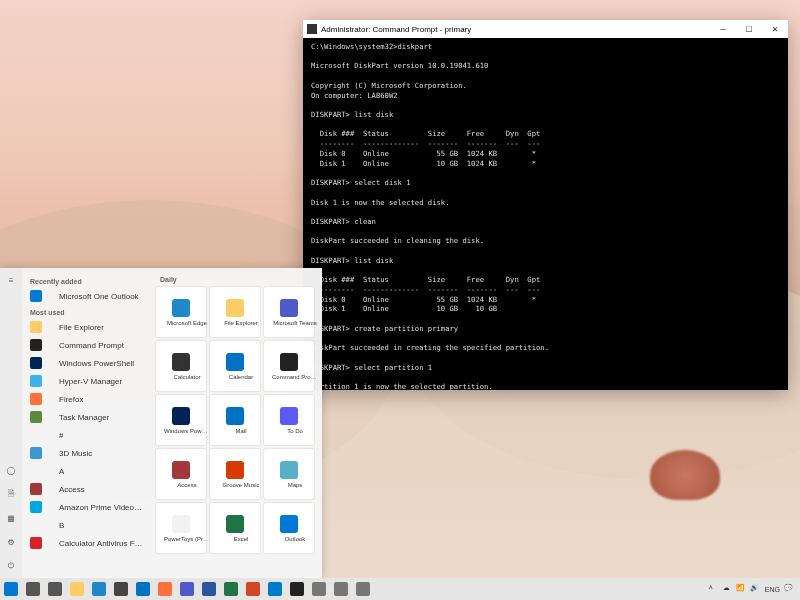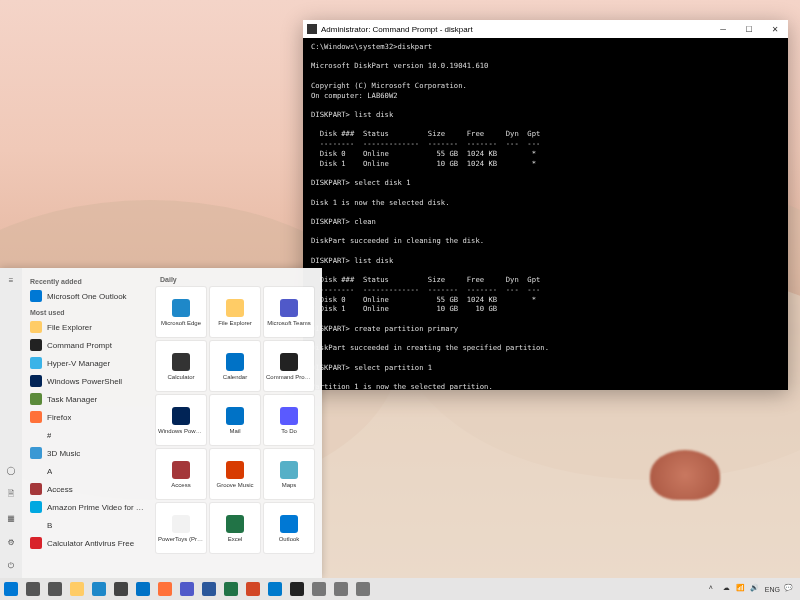--- a/index.html
+++ b/index.html
@@ -47,36 +47,36 @@
 .cmd-body { flex:1; padding:4px 8px; font-family:Consolas,monospace; font-size:7.2px; line-height:1.35; white-space:pre; color:#ddd; overflow:hidden;}
 
 
 .taskbar { position:absolute; left:0; bottom:0; width:800px; height:22px; background:rgba(230,230,230,.95); display:flex; align-items:center; }
 .taskbar .tb { width:22px; height:22px; display:flex; align-items:center; justify-content:center; }
 .taskbar .tb .dot { width:14px; height:14px; border-radius:2px; }
 .taskbar .spacer { flex:1; }
 .tray { display:flex; align-items:center; gap:4px; font-size:7px; color:#333; padding-right:6px;}
 .tray .ti { width:10px; height:10px; }
 
-.lbl{overflow:hidden;text-overflow:ellipsis;white-space:nowrap;}
+.lbl{overflow:hidden;text-overflow:ellipsis;white-space:nowrap;margin-left:12px;}
 </style>
 </head>
 <body>
 
 <div class="desktop">
   <div class="hill3"></div>
     <div class="hill1"></div>
     <div class="hill2"></div>
   <div class="bush2"></div>
     <div class="bush"></div>
 
   <div class="cmd">
     <div class="cmd-title">
       <div class="tic"></div>
-      <div class="tt">Administrator: Command Prompt - diskpart</div>
+      <div class="tt">Administrator: Command Prompt - primary</div>
       <div class="wb">─</div>
       <div class="wb">☐</div>
       <div class="wb close">✕</div>
     </div>
     <div class="cmd-body" id="cmd-body">C:\Windows\system32&gt;diskpart
 
 Microsoft DiskPart version 10.0.19041.610
 
 Copyright (C) Microsoft Corporation.
 On computer: LAB60W2
@@ -140,34 +140,34 @@
       <div id="sm-mostused">
           <div class="sm-item">
             <div class="ic" style="background: rgb(255, 204, 102);"></div>
             <div class="lbl">File Explorer</div>
           </div>
           <div class="sm-item">
             <div class="ic" style="background: rgb(34, 34, 34);"></div>
             <div class="lbl">Command Prompt</div>
           </div>
           <div class="sm-item">
+            <div class="ic" style="background: rgb(1, 36, 86);"></div>
+            <div class="lbl">Windows PowerShell</div>
+          </div>
+          <div class="sm-item">
             <div class="ic" style="background: rgb(58, 179, 232);"></div>
             <div class="lbl">Hyper-V Manager</div>
           </div>
           <div class="sm-item">
-            <div class="ic" style="background: rgb(1, 36, 86);"></div>
-            <div class="lbl">Windows PowerShell</div>
+            <div class="ic" style="background: rgb(255, 113, 57);"></div>
+            <div class="lbl">Firefox</div>
           </div>
           <div class="sm-item">
             <div class="ic" style="background: rgb(91, 138, 58);"></div>
             <div class="lbl">Task Manager</div>
-          </div>
-          <div class="sm-item">
-            <div class="ic" style="background: rgb(255, 113, 57);"></div>
-            <div class="lbl">Firefox</div>
           </div>
         </div>
       <div id="sm-alpha">
           <div class="sm-item">
             <div class="ic" style="background: transparent;"></div>
             <div class="lbl">#</div>
           </div>
           <div class="sm-item">
             <div class="ic" style="background: rgb(58, 152, 212);"></div>
             <div class="lbl">3D Music</div>

